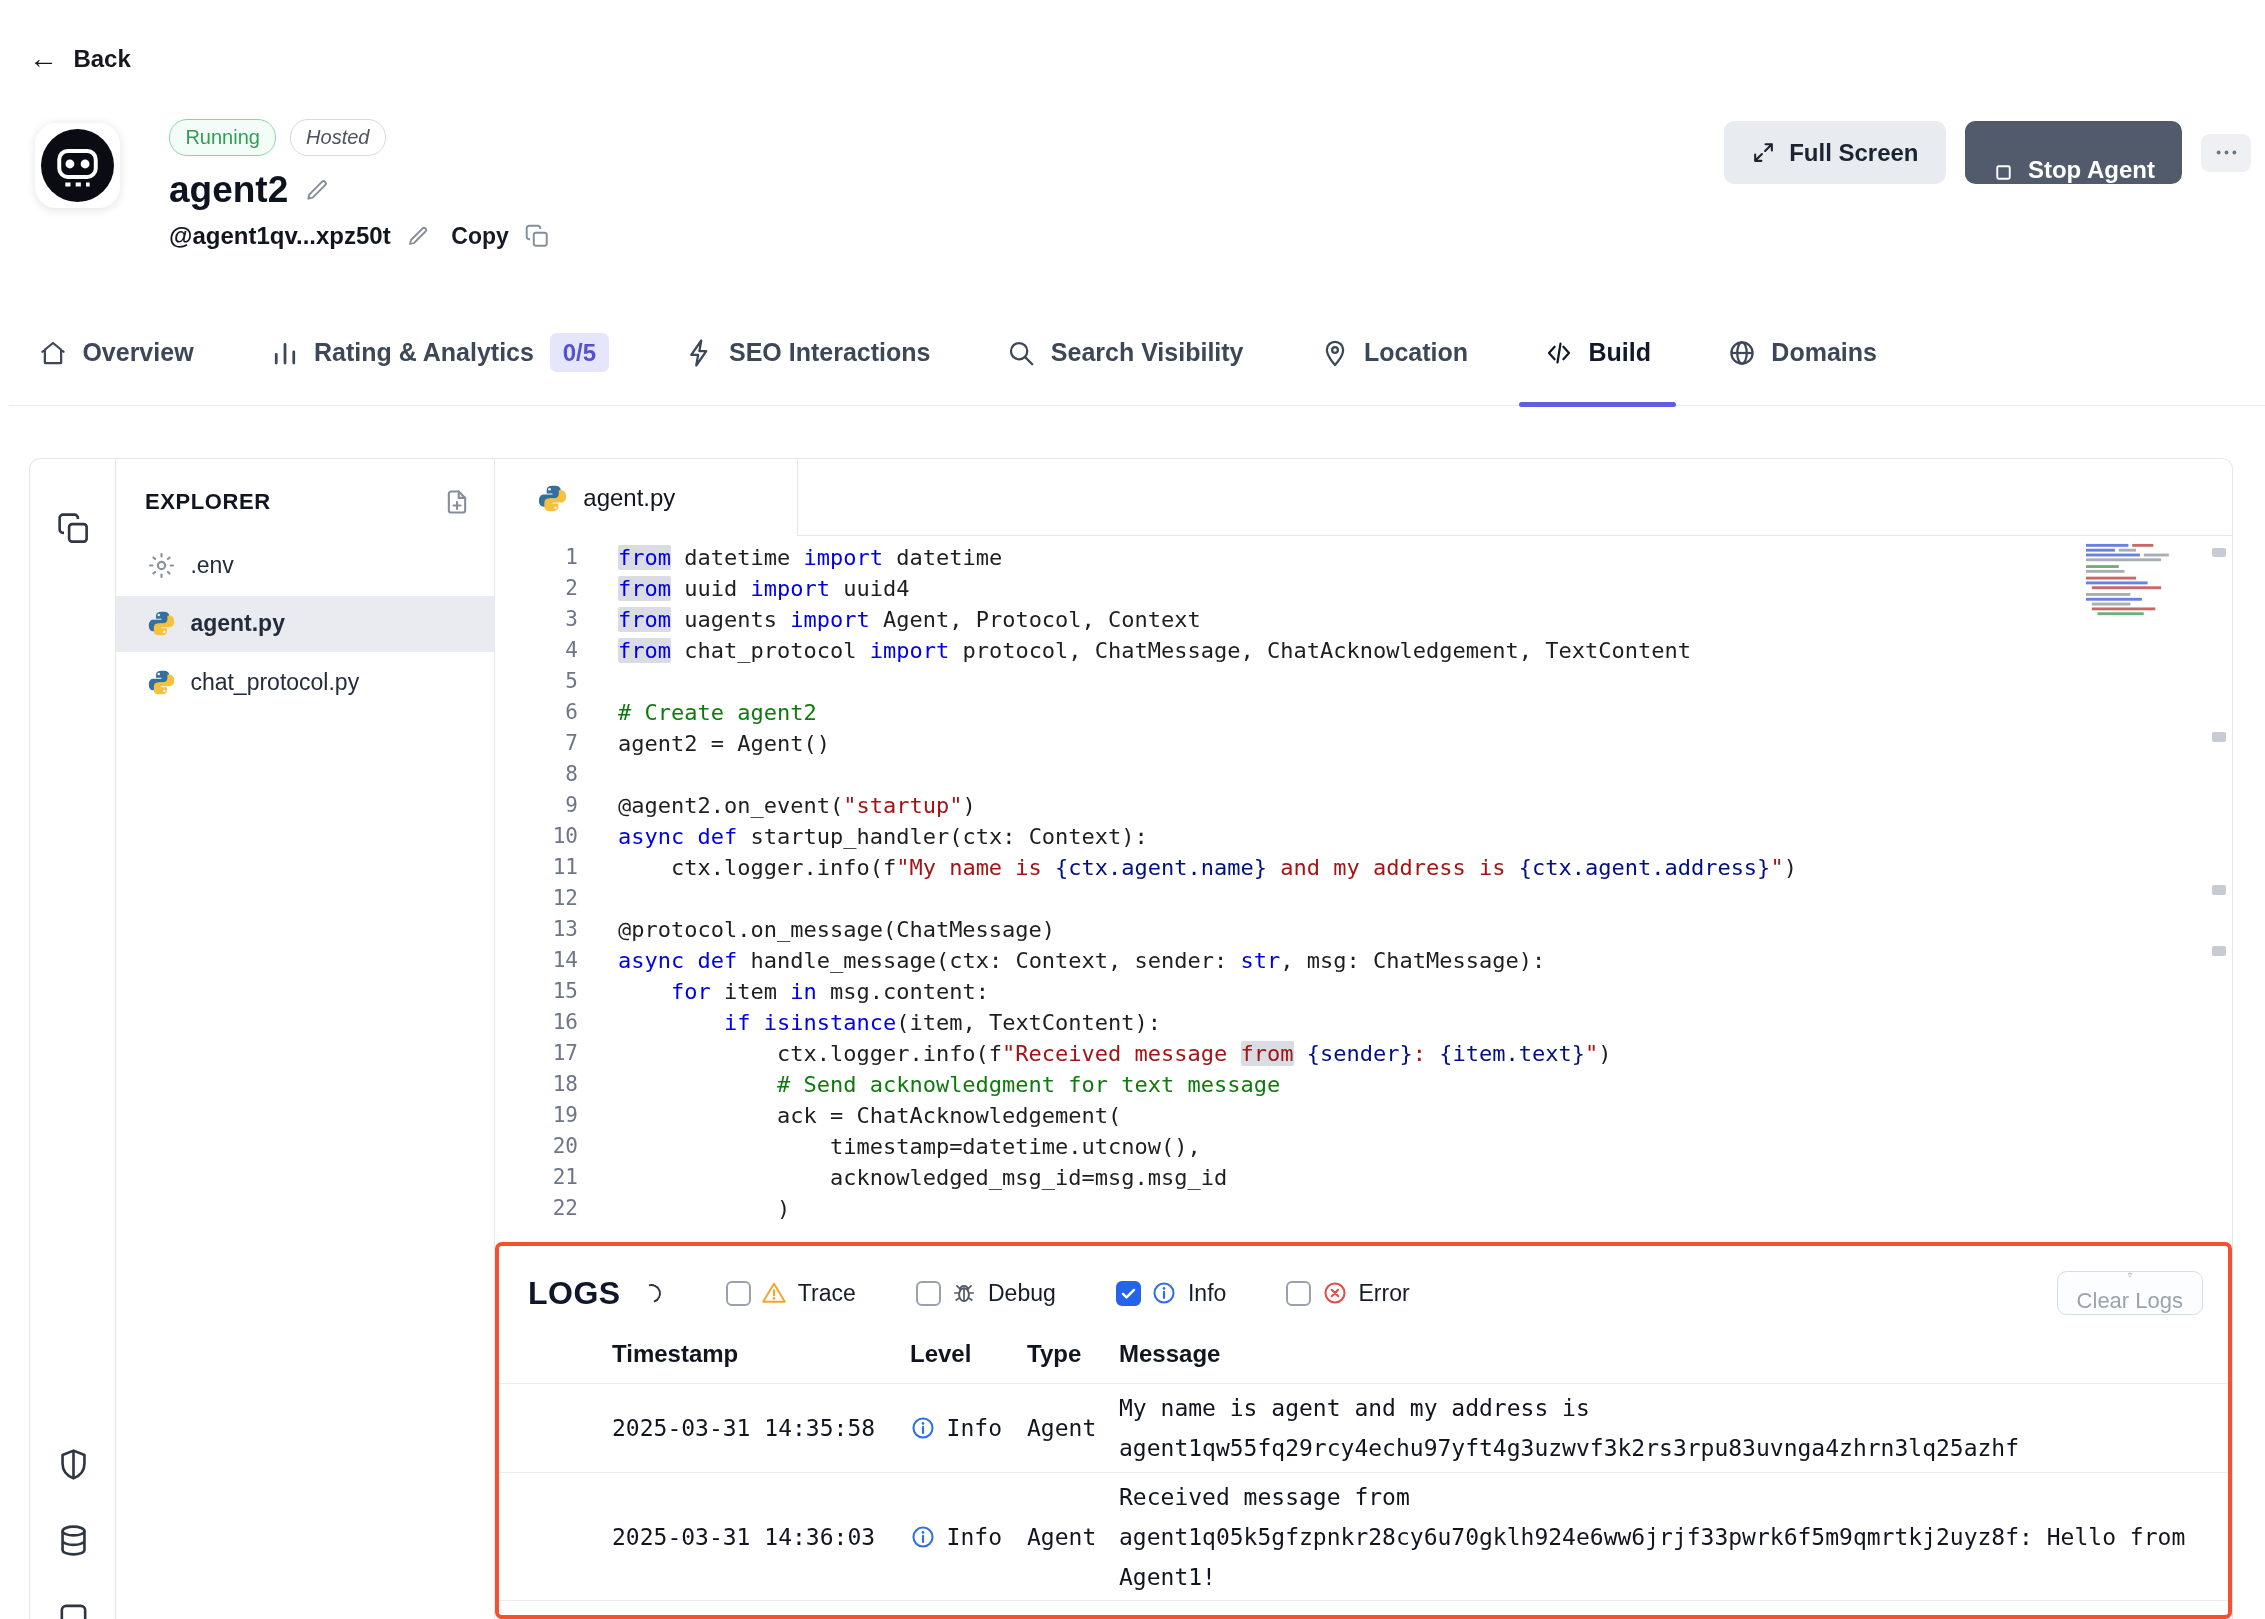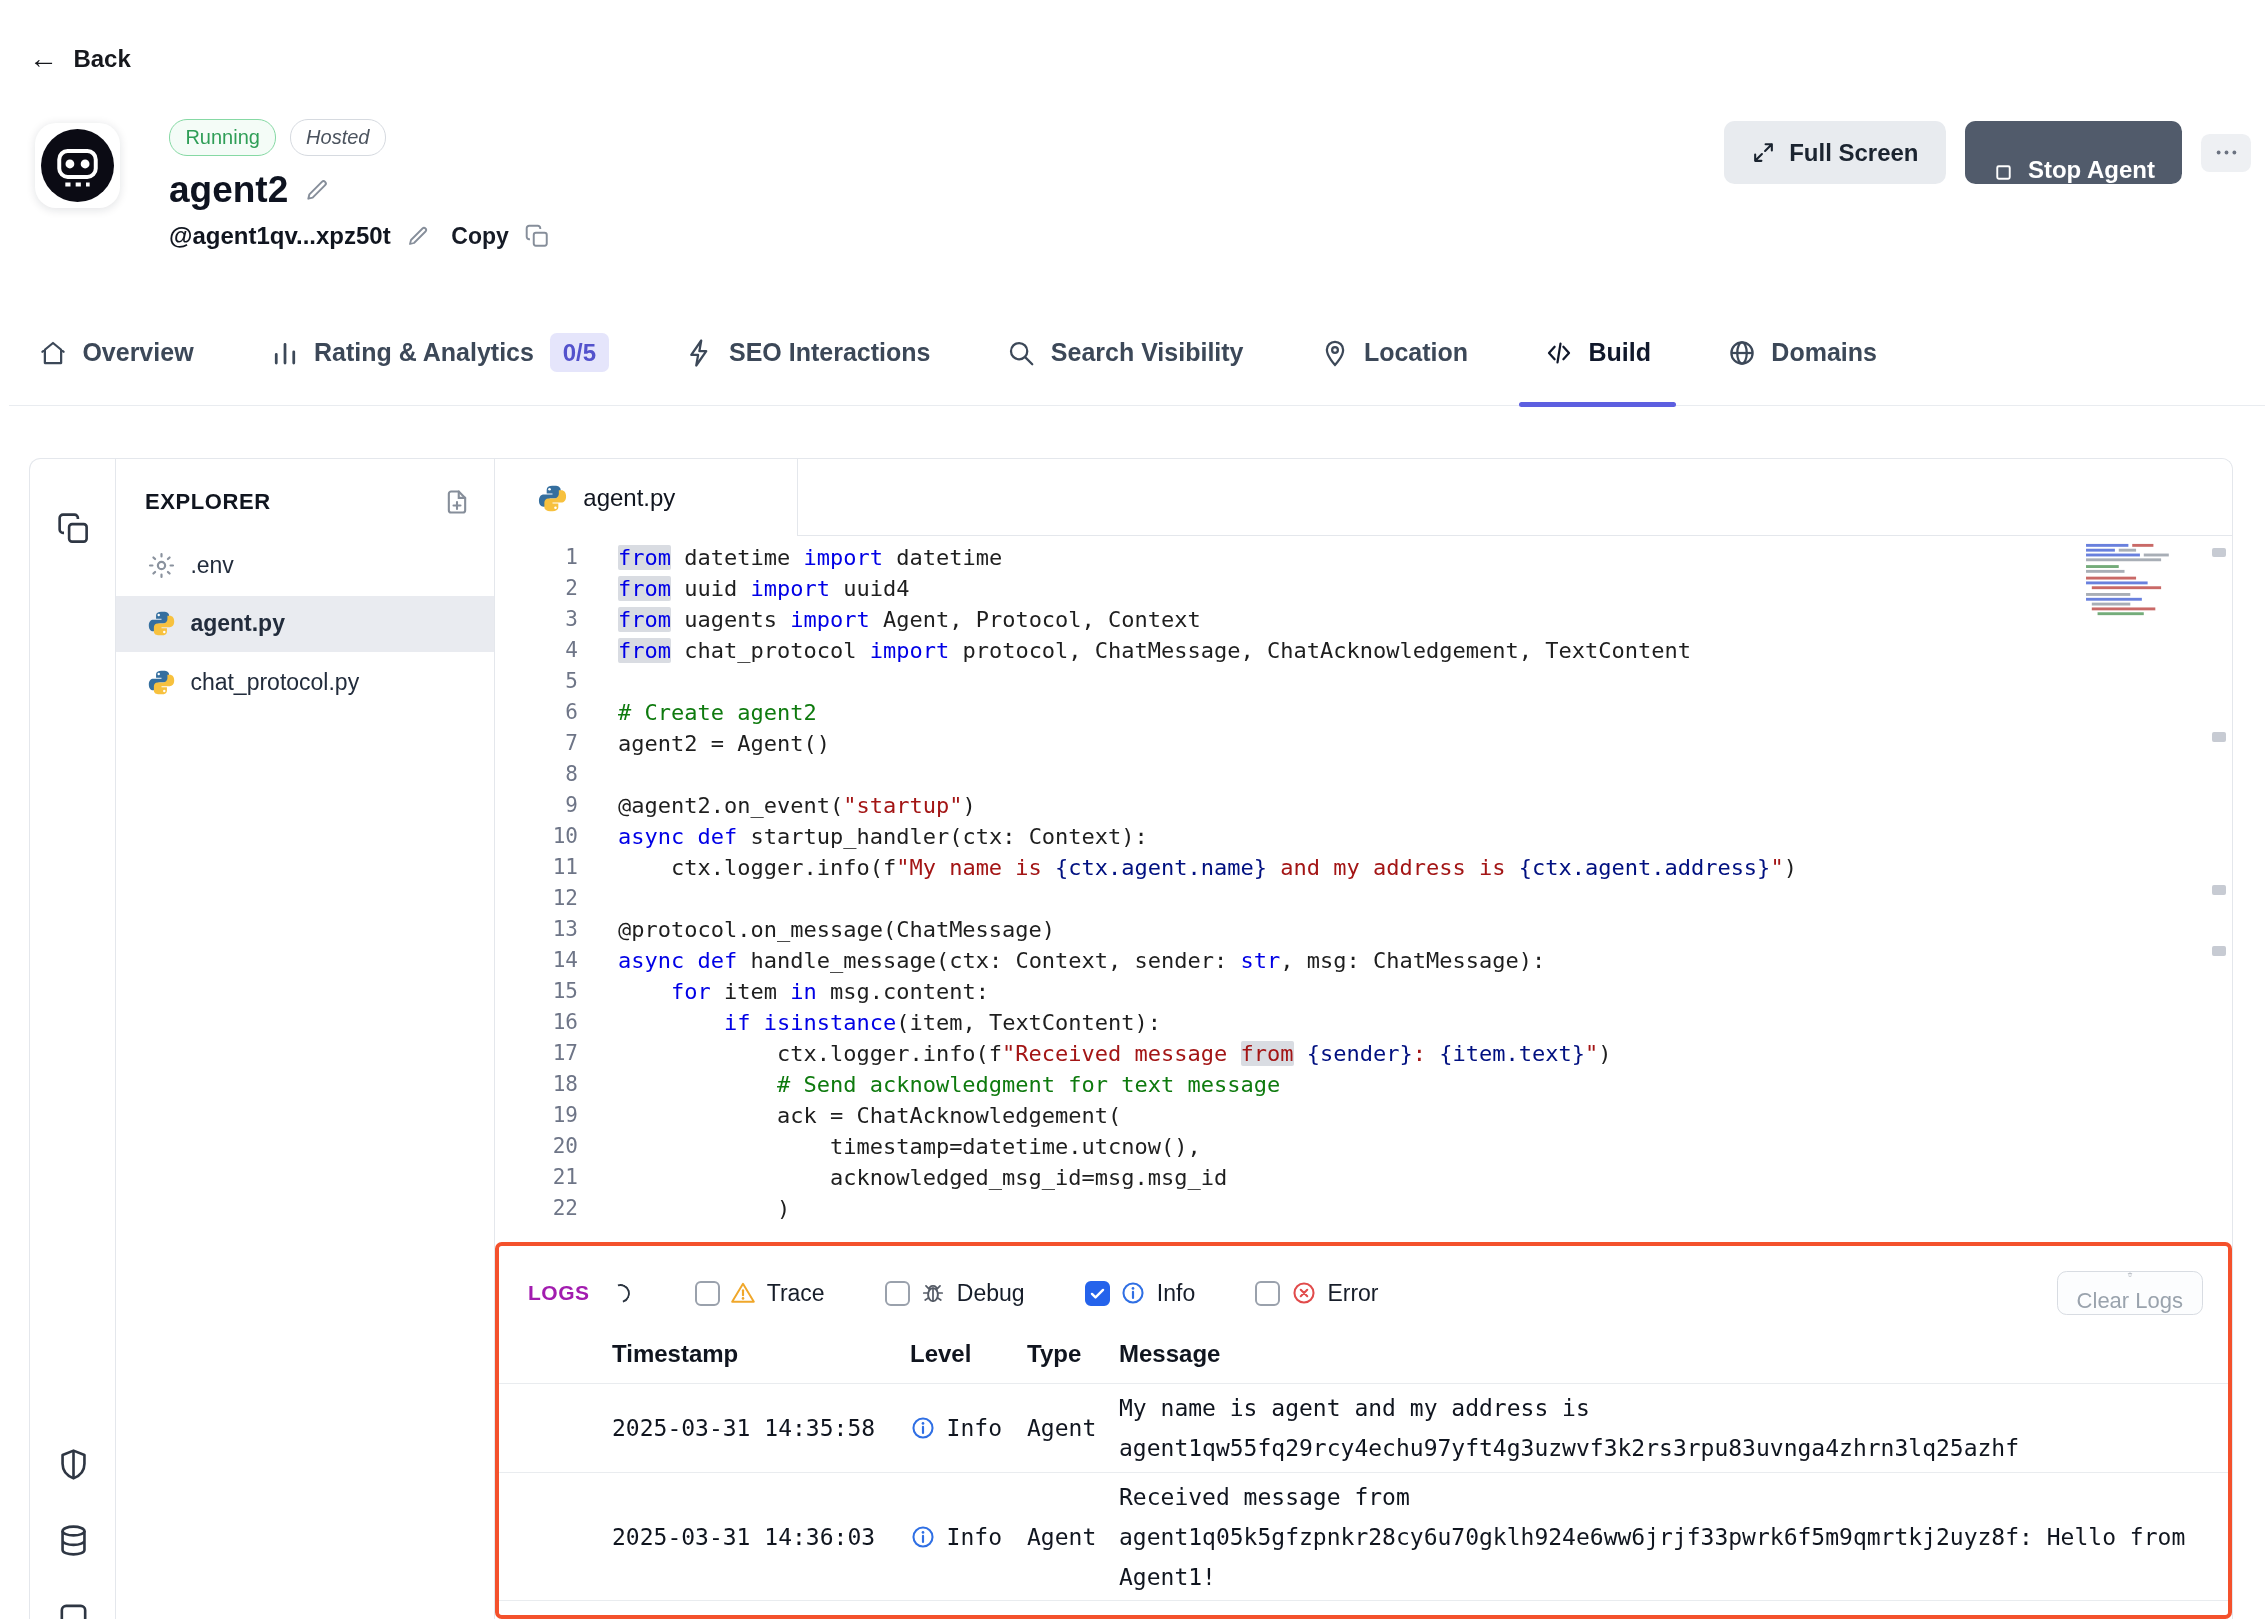--- a/index.html
+++ b/index.html
@@ -92,21 +92,21 @@
   .code-text .d  { color: #1e1e1e; }
   .code-text .hl { background: #d9dce2; border-radius: 1.9px; }
   .minimap { position: absolute; top: 5.8px; right: 40px; width: 108px; height: 77px; opacity: .85; }
   .scroll-track { position: absolute; top: 0; right: 0; width: 27px; bottom: 0; }
   .scroll-mark { position: absolute; right: 5.8px; width: 14.4px; height: 9.6px; background: #c7cbd3; border-radius: 1.9px; }
 
   
   .logs-panel { height: 377px; border: 4.8px solid #f4512c; border-radius: 6.7px; background: #fff;
                 overflow: hidden; display: flex; flex-direction: column; }
   .logs-header { display: flex; align-items: center; padding: 25px 25px 11.5px 29px; }
-  .logs-title { font-size: 21px; font-weight: 700; color: #a21caf; letter-spacing: 0.5px; }
+  .logs-title { font-size: 32px; font-weight: 700; color: #0f172a; letter-spacing: 0.5px; }
   .spinner { width: 19px; height: 19px; border-radius: 50%; margin-left: 21px;
              border: 2.9px solid transparent; border-top-color: #2b3440; border-right-color: #2b3440;
              transform: rotate(28deg); }
   .filters { display: flex; align-items: center; gap: 60px; margin-left: 65px; }
   .filter { display: flex; align-items: center; gap: 10.6px; font-size: 23px; color: #161d29; cursor: pointer; }
   .checkbox { width: 25px; height: 25px; border: 2.4px solid #9aa1ac; border-radius: 5.8px; background: #fff;
               display: flex; align-items: center; justify-content: center; }
   .checkbox.checked { background: #2563eb; border-color: #2563eb; }
   .checkbox svg { width: 19px; height: 19px; }
   .f-icon svg { width: 26px; height: 26px; }

